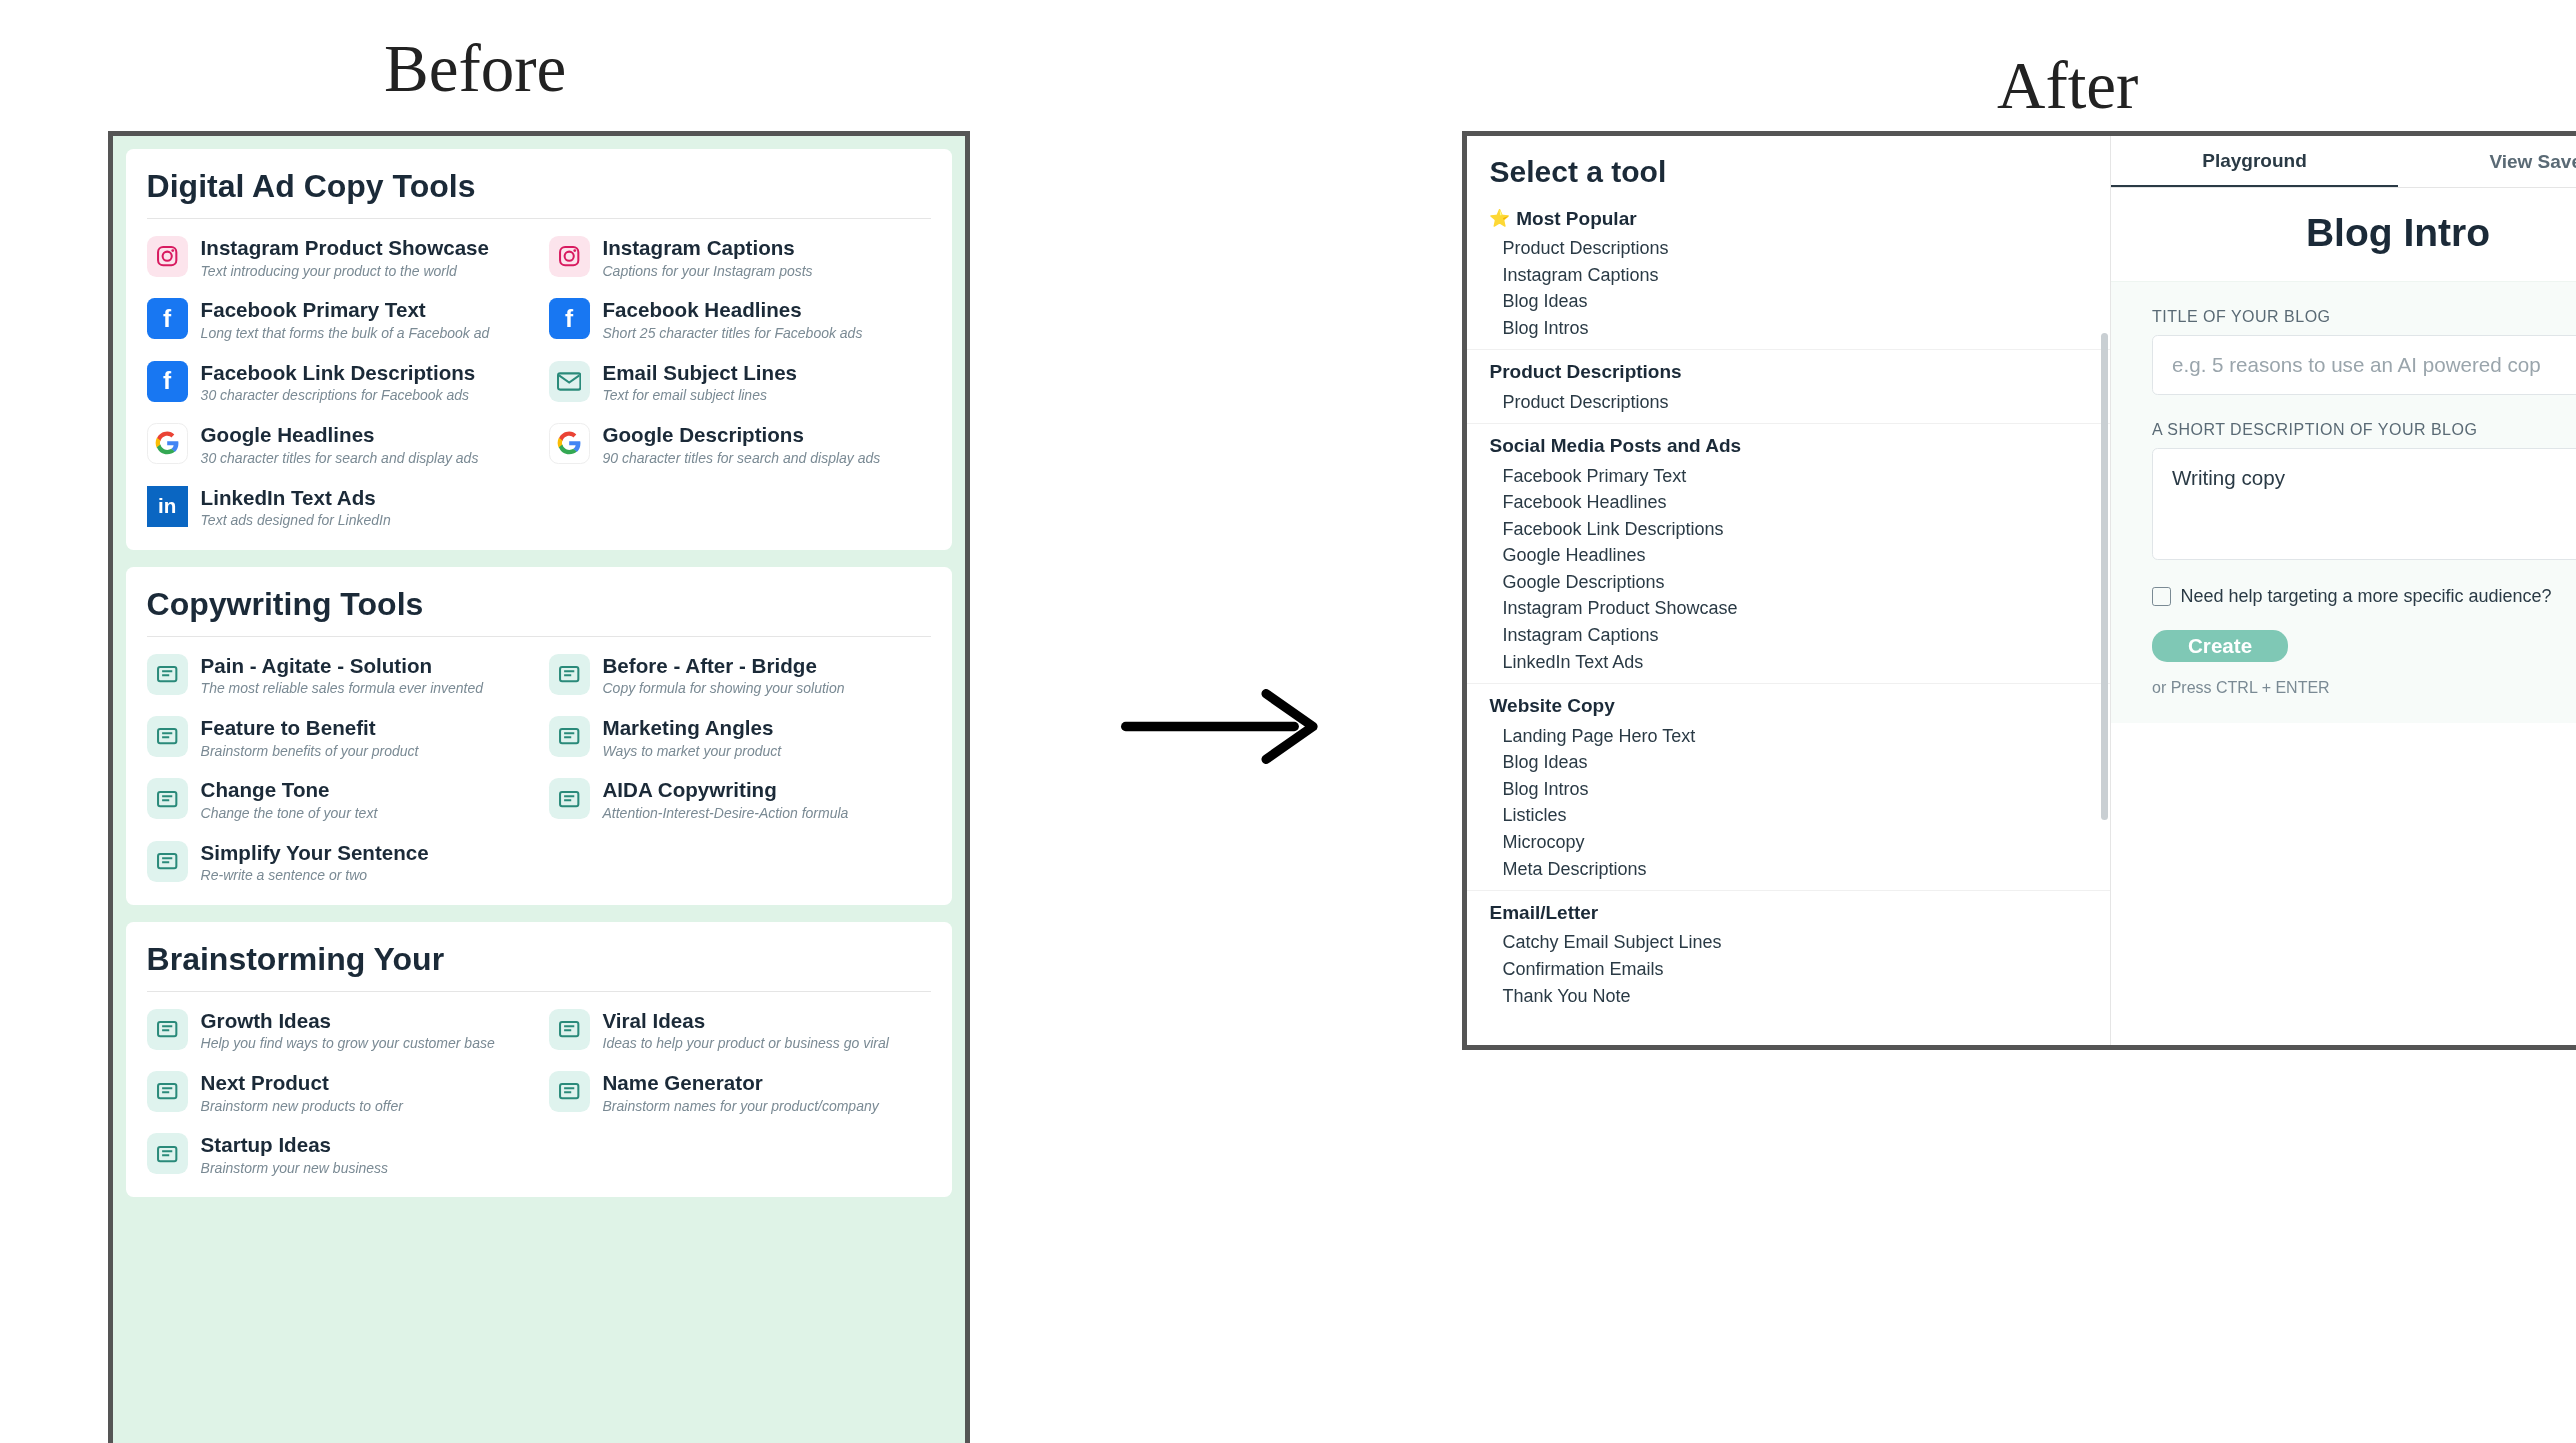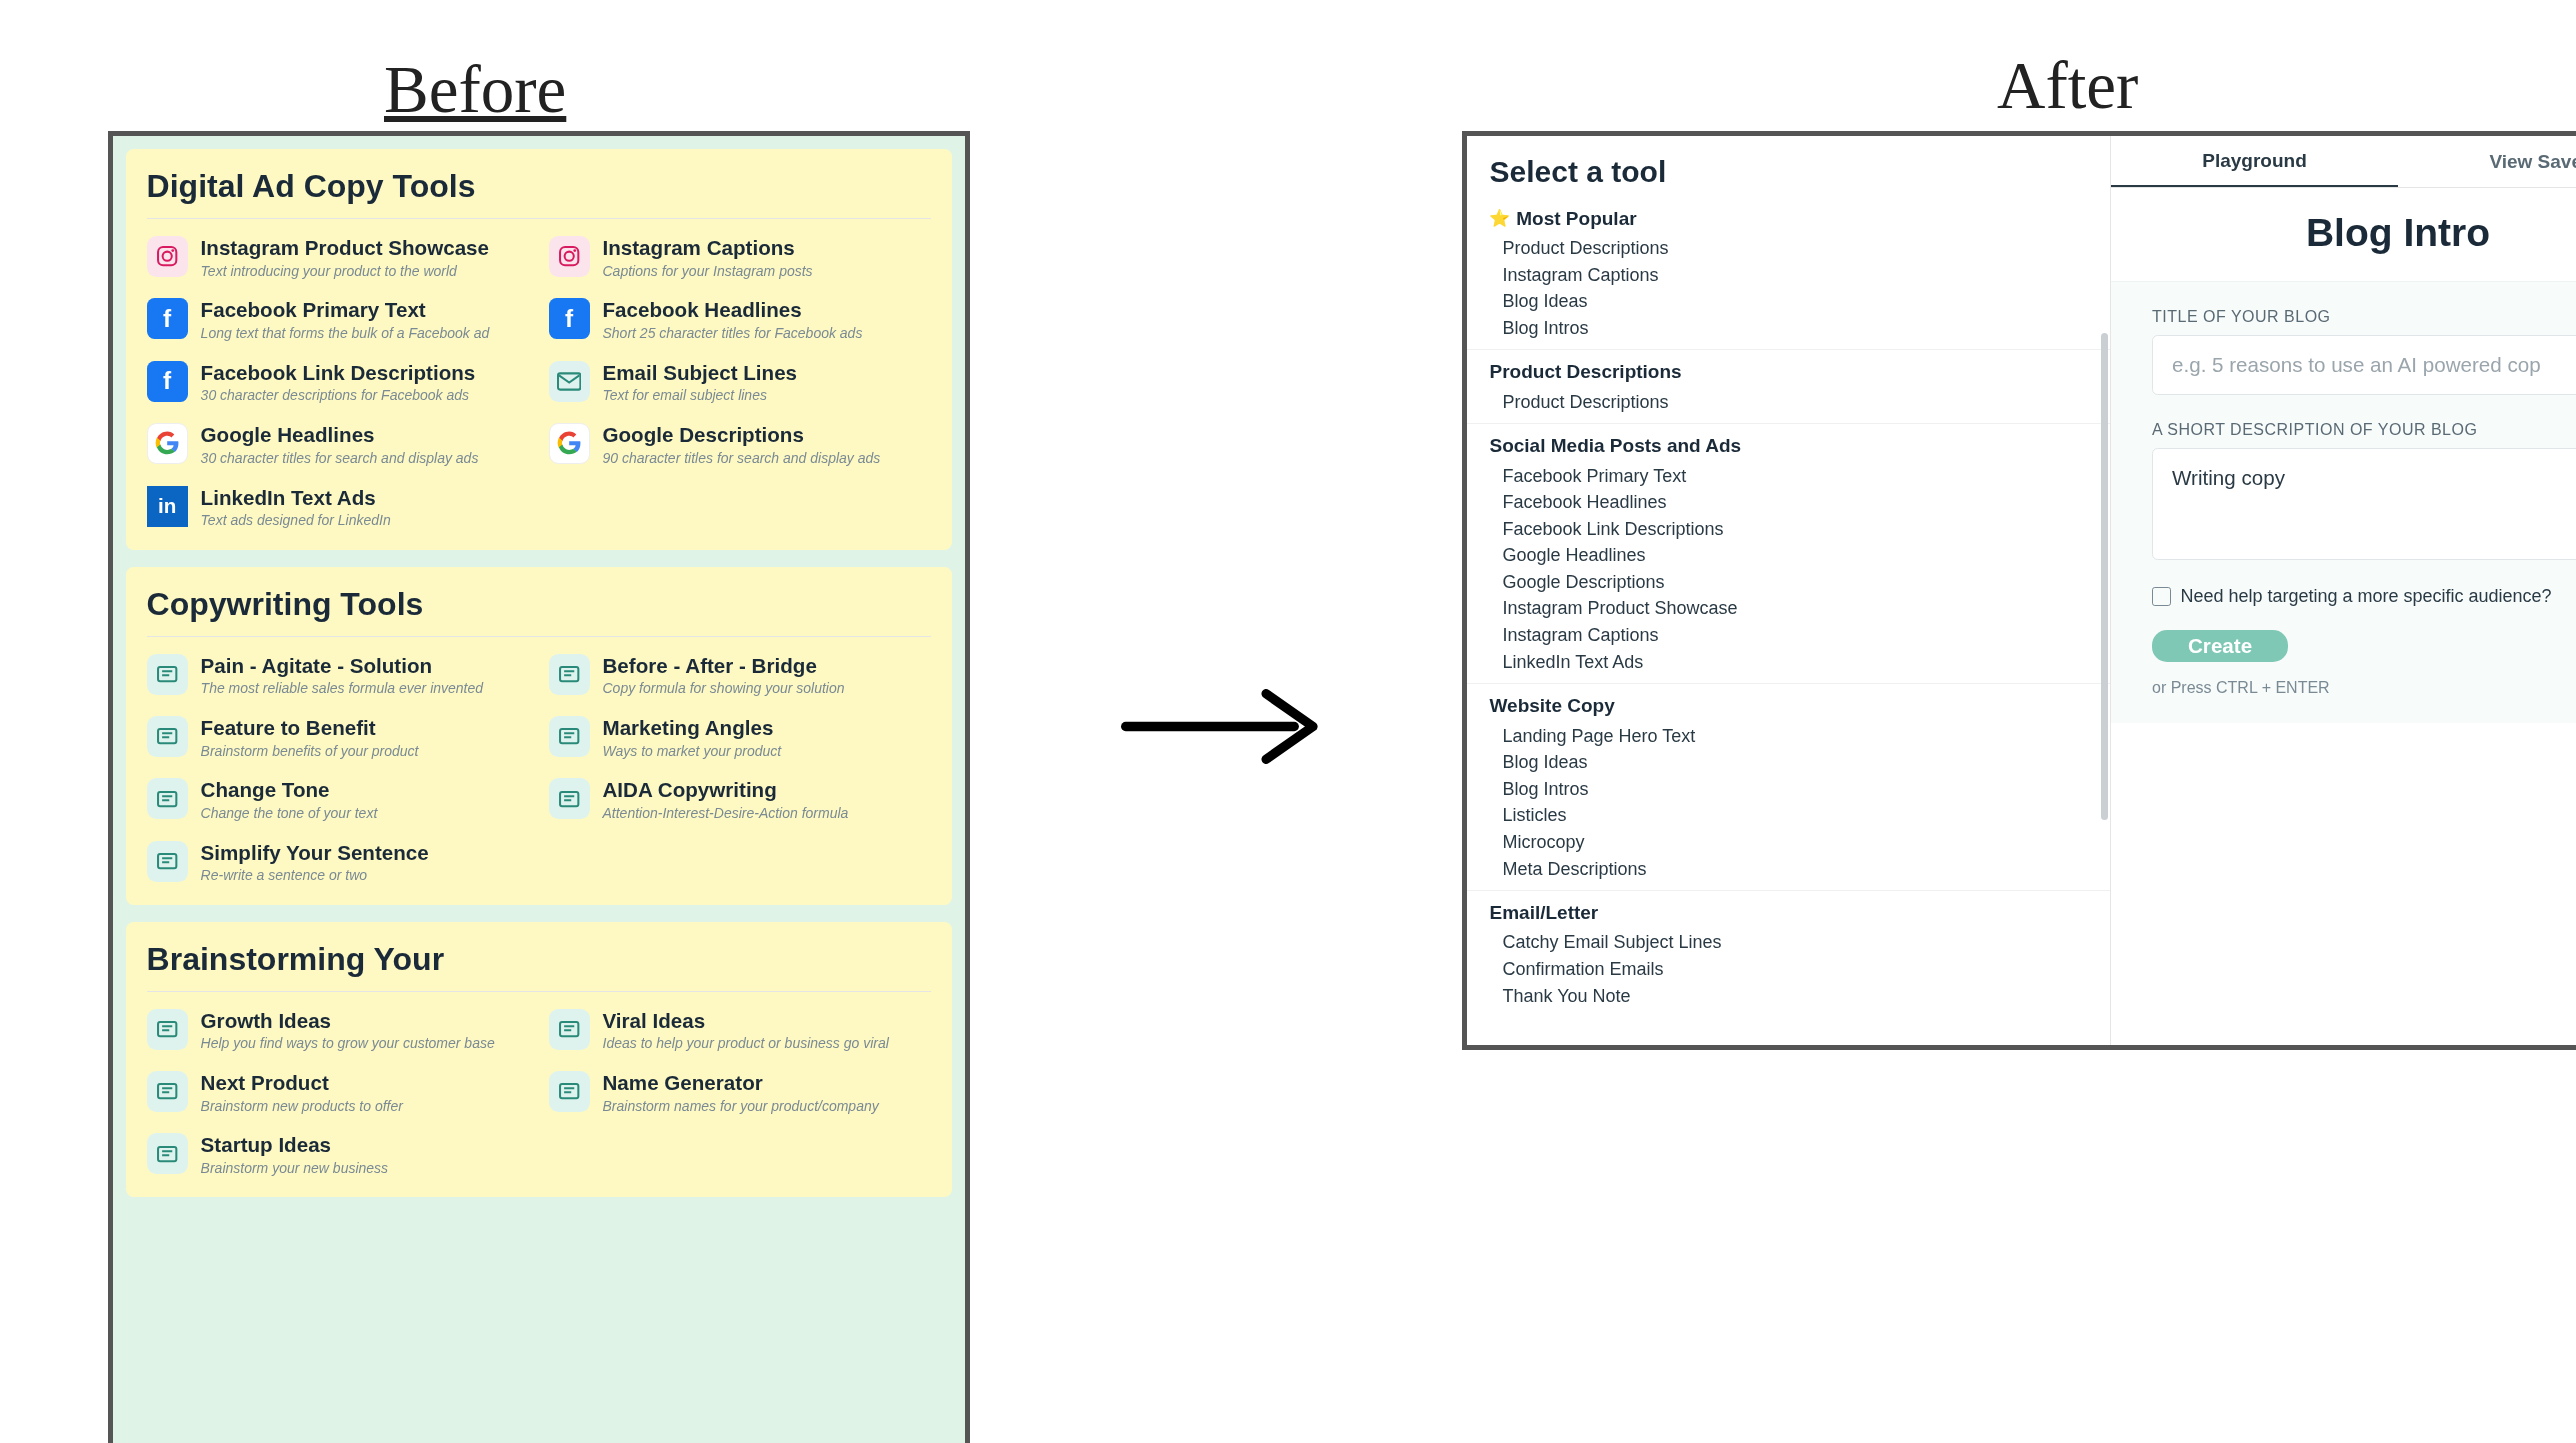--- a/index.html
+++ b/index.html
@@ -10,35 +10,35 @@
     height: 1444px;
     position: relative;
   }
   .handwritten {
     font-family: "Comic Sans MS", "Marker Felt", cursive;
     font-size: 67px;
     font-weight: 500;
     color: #222;
     position: absolute;
   }
-  .before-label { top: 51px; left: 384px; text-decoration: underline; }
+  .before-label { top: 30px; left: 384px; }
   .after-label  { top: 47px; left: 1997px; }
 
   
   .before-panel {
     position: absolute;
     top: 131px; left: 108px;
     width: 862px; height: 1359px;
     border: 5.6px solid #555;
     background: #dff3e7;
     overflow: hidden;
   }
   .section {
     margin: 13px 13px 17px 13px;
-    background: #fef9c3;
+    background: #ffffff;
     border-radius: 7.5px;
     padding: 19px 20.6px 20.6px 20.6px;
   }
   .section h2 {
     font-size: 32px;
     font-weight: 700;
     color: #1b2a38;
     margin-bottom: 17px;
     border-bottom: 0.9px solid #e5e5e5;
     padding-bottom: 13px;

